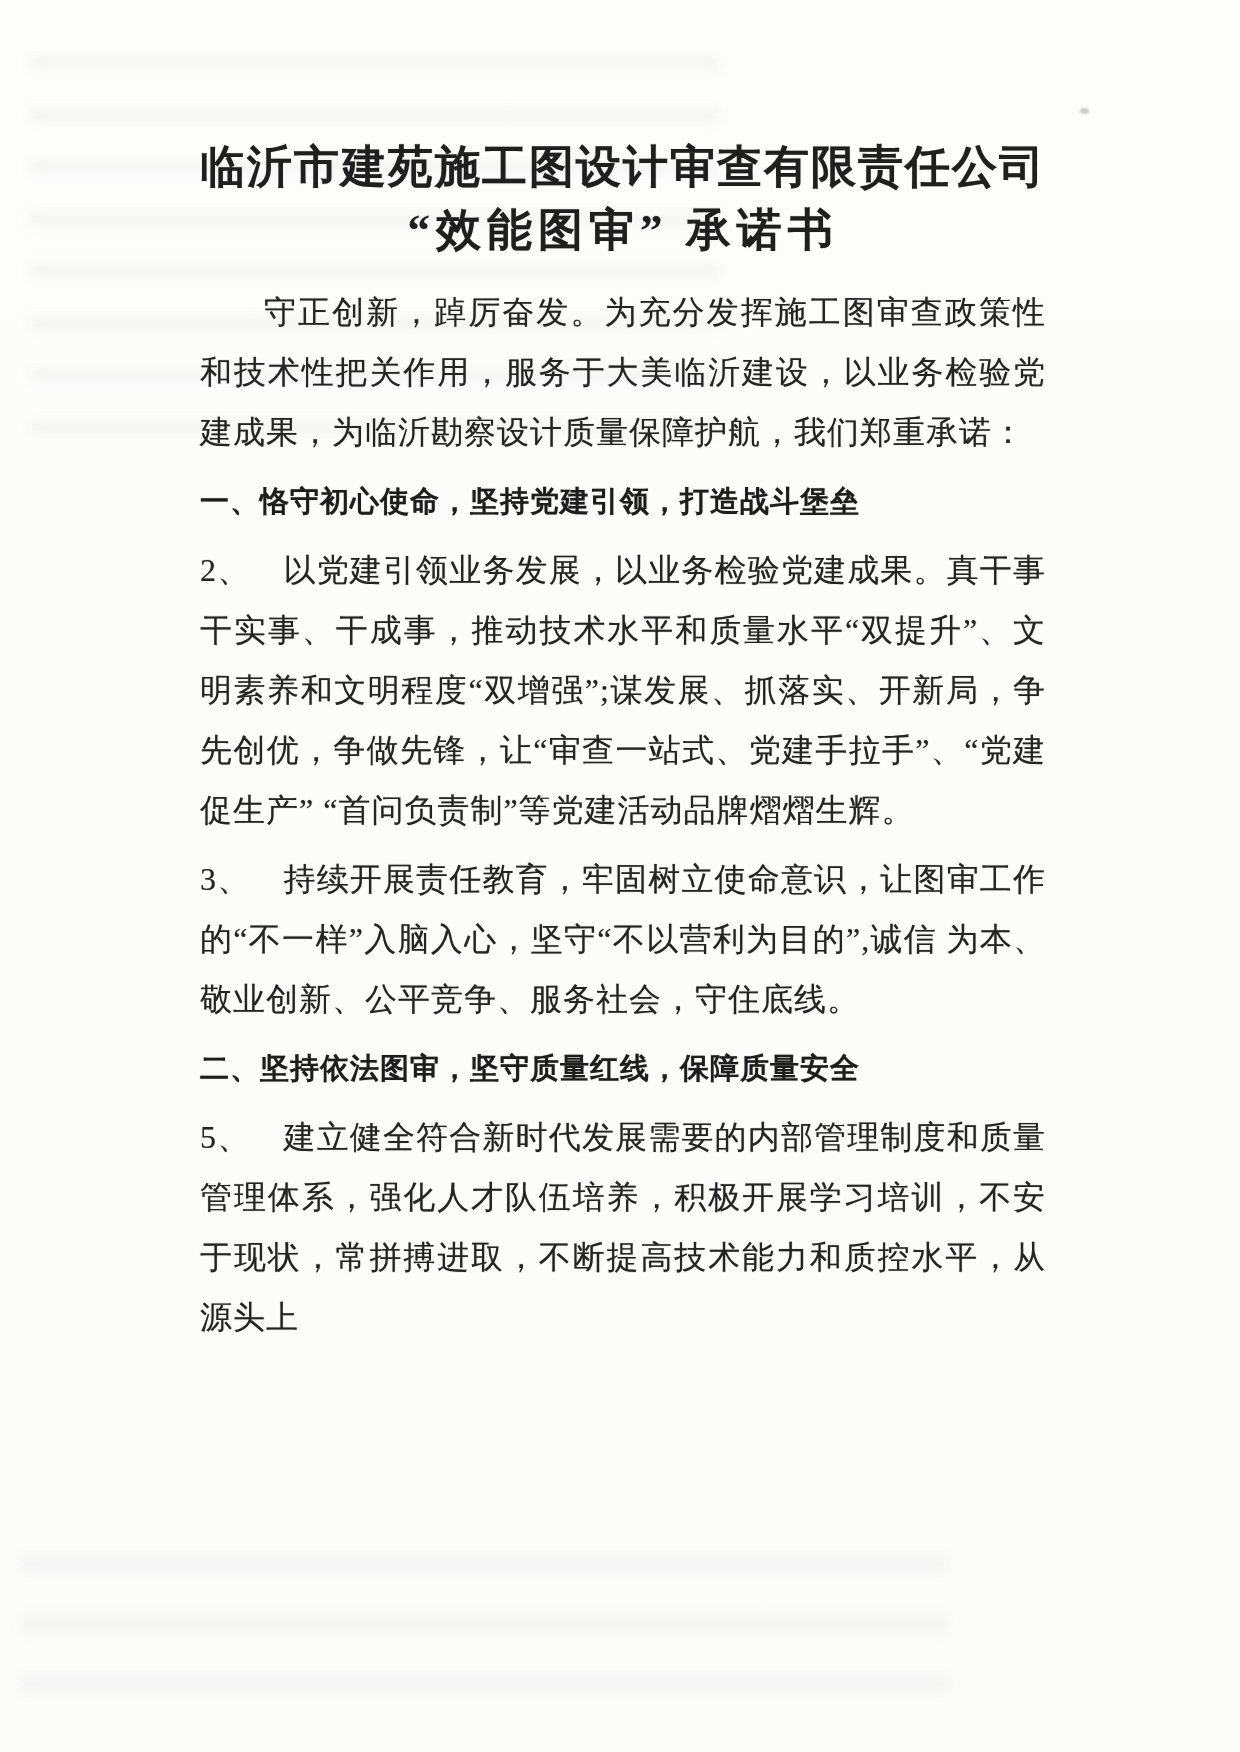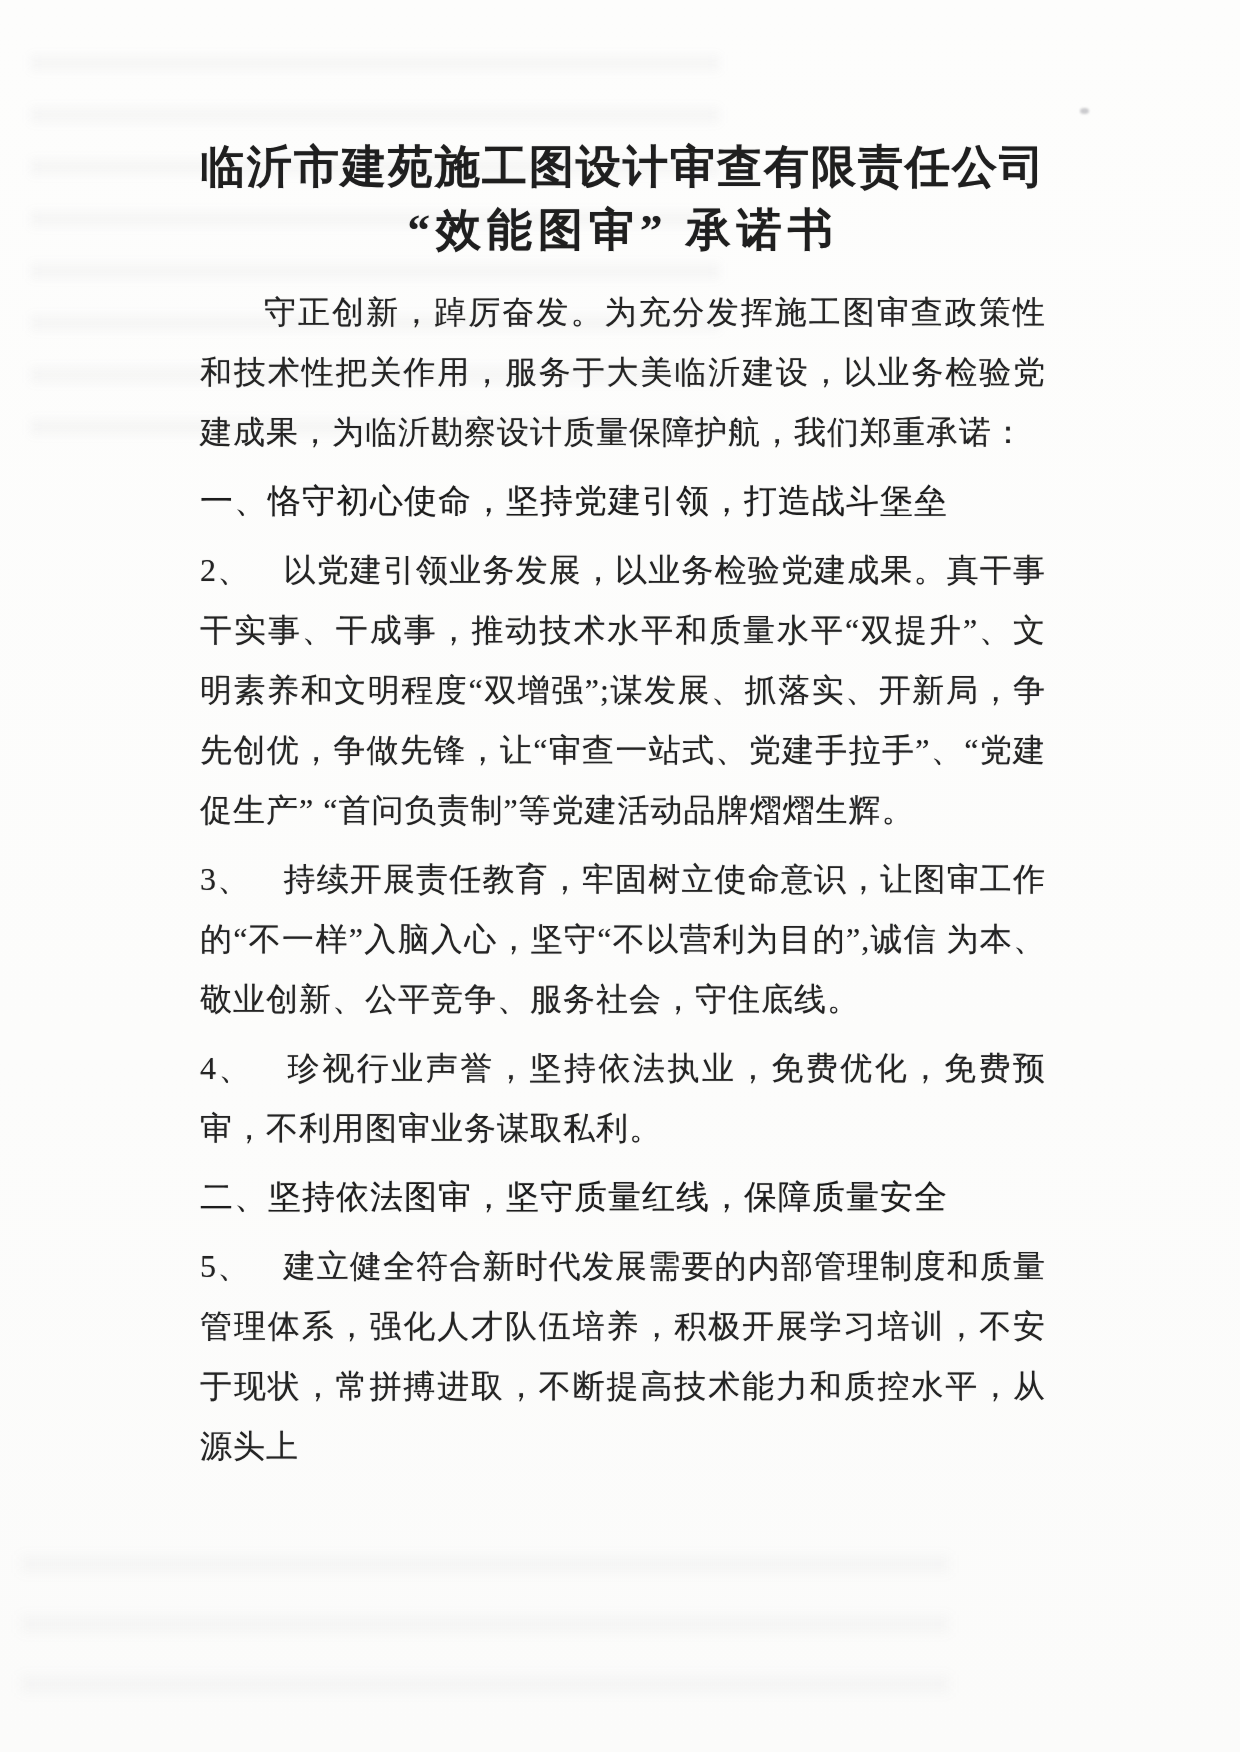--- a/index.html
+++ b/index.html
@@ -74,22 +74,22 @@
     letter-spacing: 1px;
     margin: 0 0 9px 0;
     text-align: justify;
     text-justify: inter-character;
   }
   .para.intro {
     text-indent: 64px;
   }
   .sec-heading {
     font-family: "Liberation Sans", sans-serif;
-    font-weight: 400;
-    font-size: 33px;
+    font-weight: 700;
+    font-size: 29px;
     line-height: 60px;
     letter-spacing: 1px;
     margin: 3px 0 9px 0;
     color: #1d1d1d;
     text-align: justify;
   }
 </style>
 </head>
 <body>
 
@@ -107,20 +107,19 @@
 
     <p class="para intro">守正创新，踔厉奋发。为充分发挥施工图审查政策性和技术性把关作用，服务于大美临沂建设，以业务检验党建成果，为临沂勘察设计质量保障护航，我们郑重承诺：</p>
 
     <h2 class="sec-heading">一、恪守初心使命，坚持党建引领，打造战斗堡垒</h2>
 
 
     <p class="item">2、　以党建引领业务发展，以业务检验党建成果。真干事干实事、干成事，推动技术水平和质量水平“双提升”、文明素养和文明程度“双增强”;谋发展、抓落实、开新局，争先创优，争做先锋，让“审查一站式、党建手拉手”、“党建促生产” “首问负责制”等党建活动品牌熠熠生辉。</p>
 
     <p class="item">3、　持续开展责任教育，牢固树立使命意识，让图审工作的“不一样”入脑入心，坚守“不以营利为目的”,诚信 为本、敬业创新、公平竞争、服务社会，守住底线。</p>
 
-    <p class="item">4、　珍视行业声誉，坚持依法执业，免费优化，免费预审，不利用图审业务谋取私利。</p>
 
     <h2 class="sec-heading">二、坚持依法图审，坚守质量红线，保障质量安全</h2>
 
     <p class="item">5、　建立健全符合新时代发展需要的内部管理制度和质量管理体系，强化人才队伍培养，积极开展学习培训，不安于现状，常拼搏进取，不断提高技术能力和质控水平，从源头上</p>
 
   </div>
 </div>
 
 </body></html>

